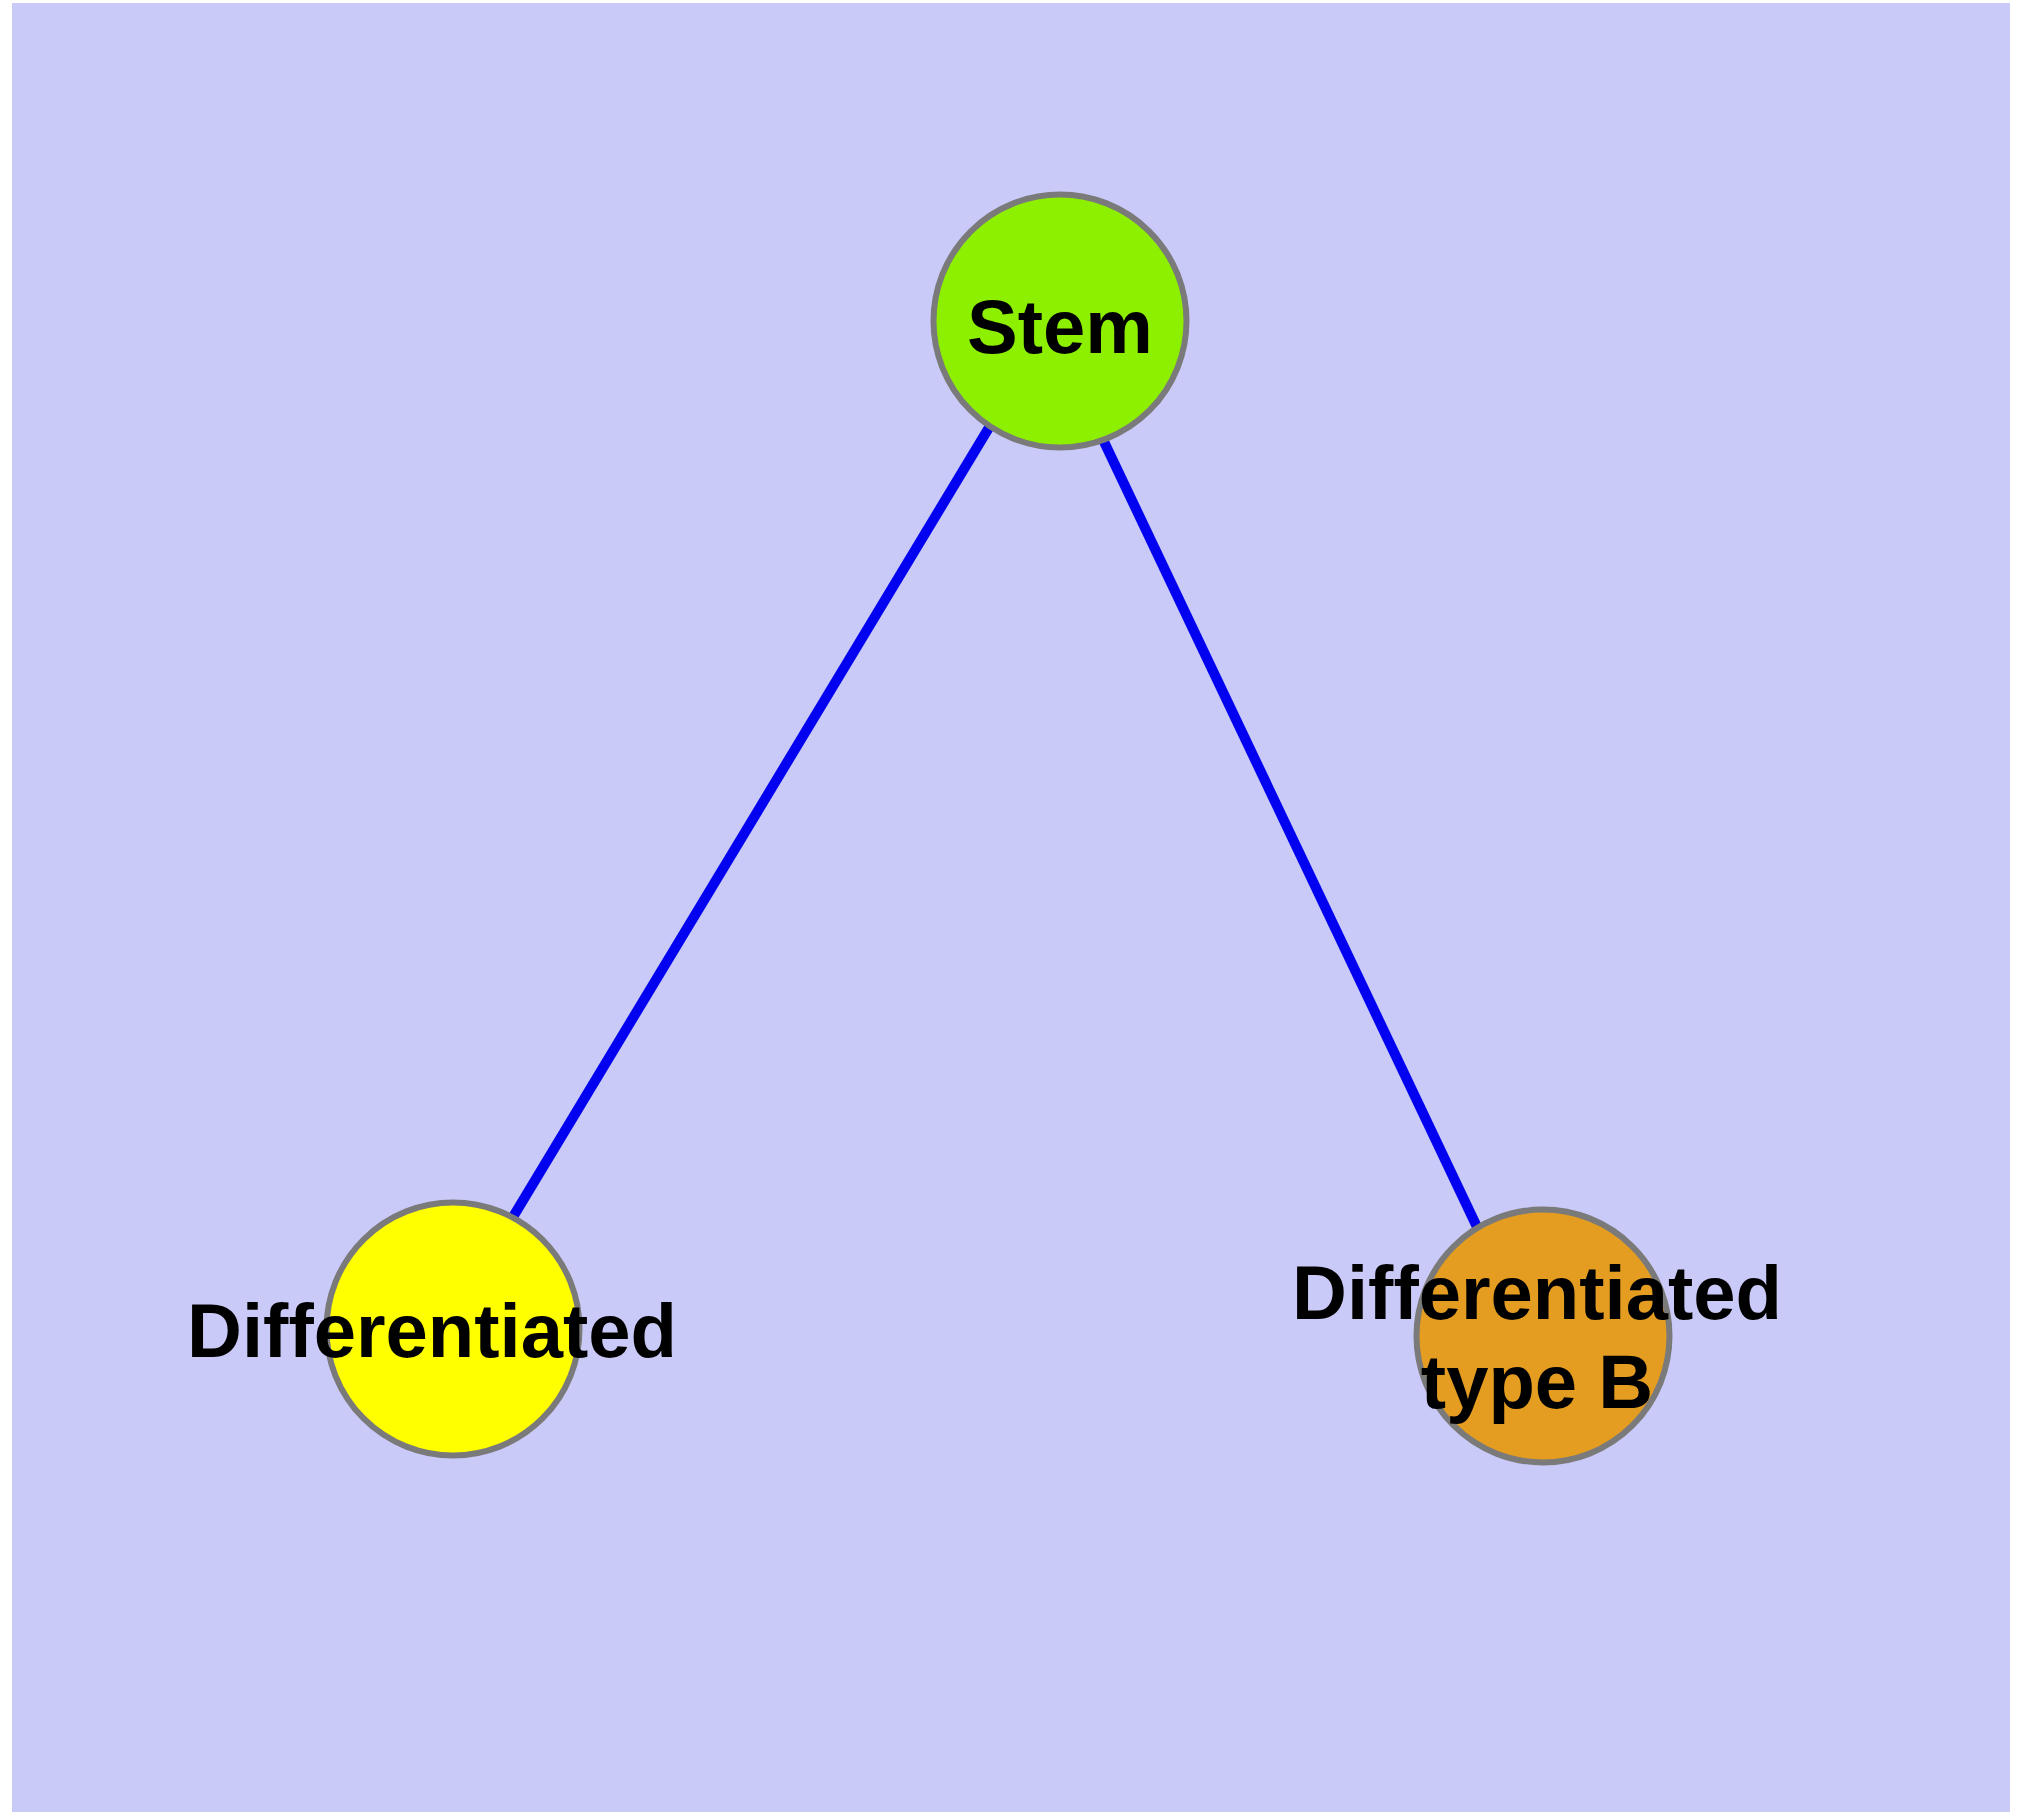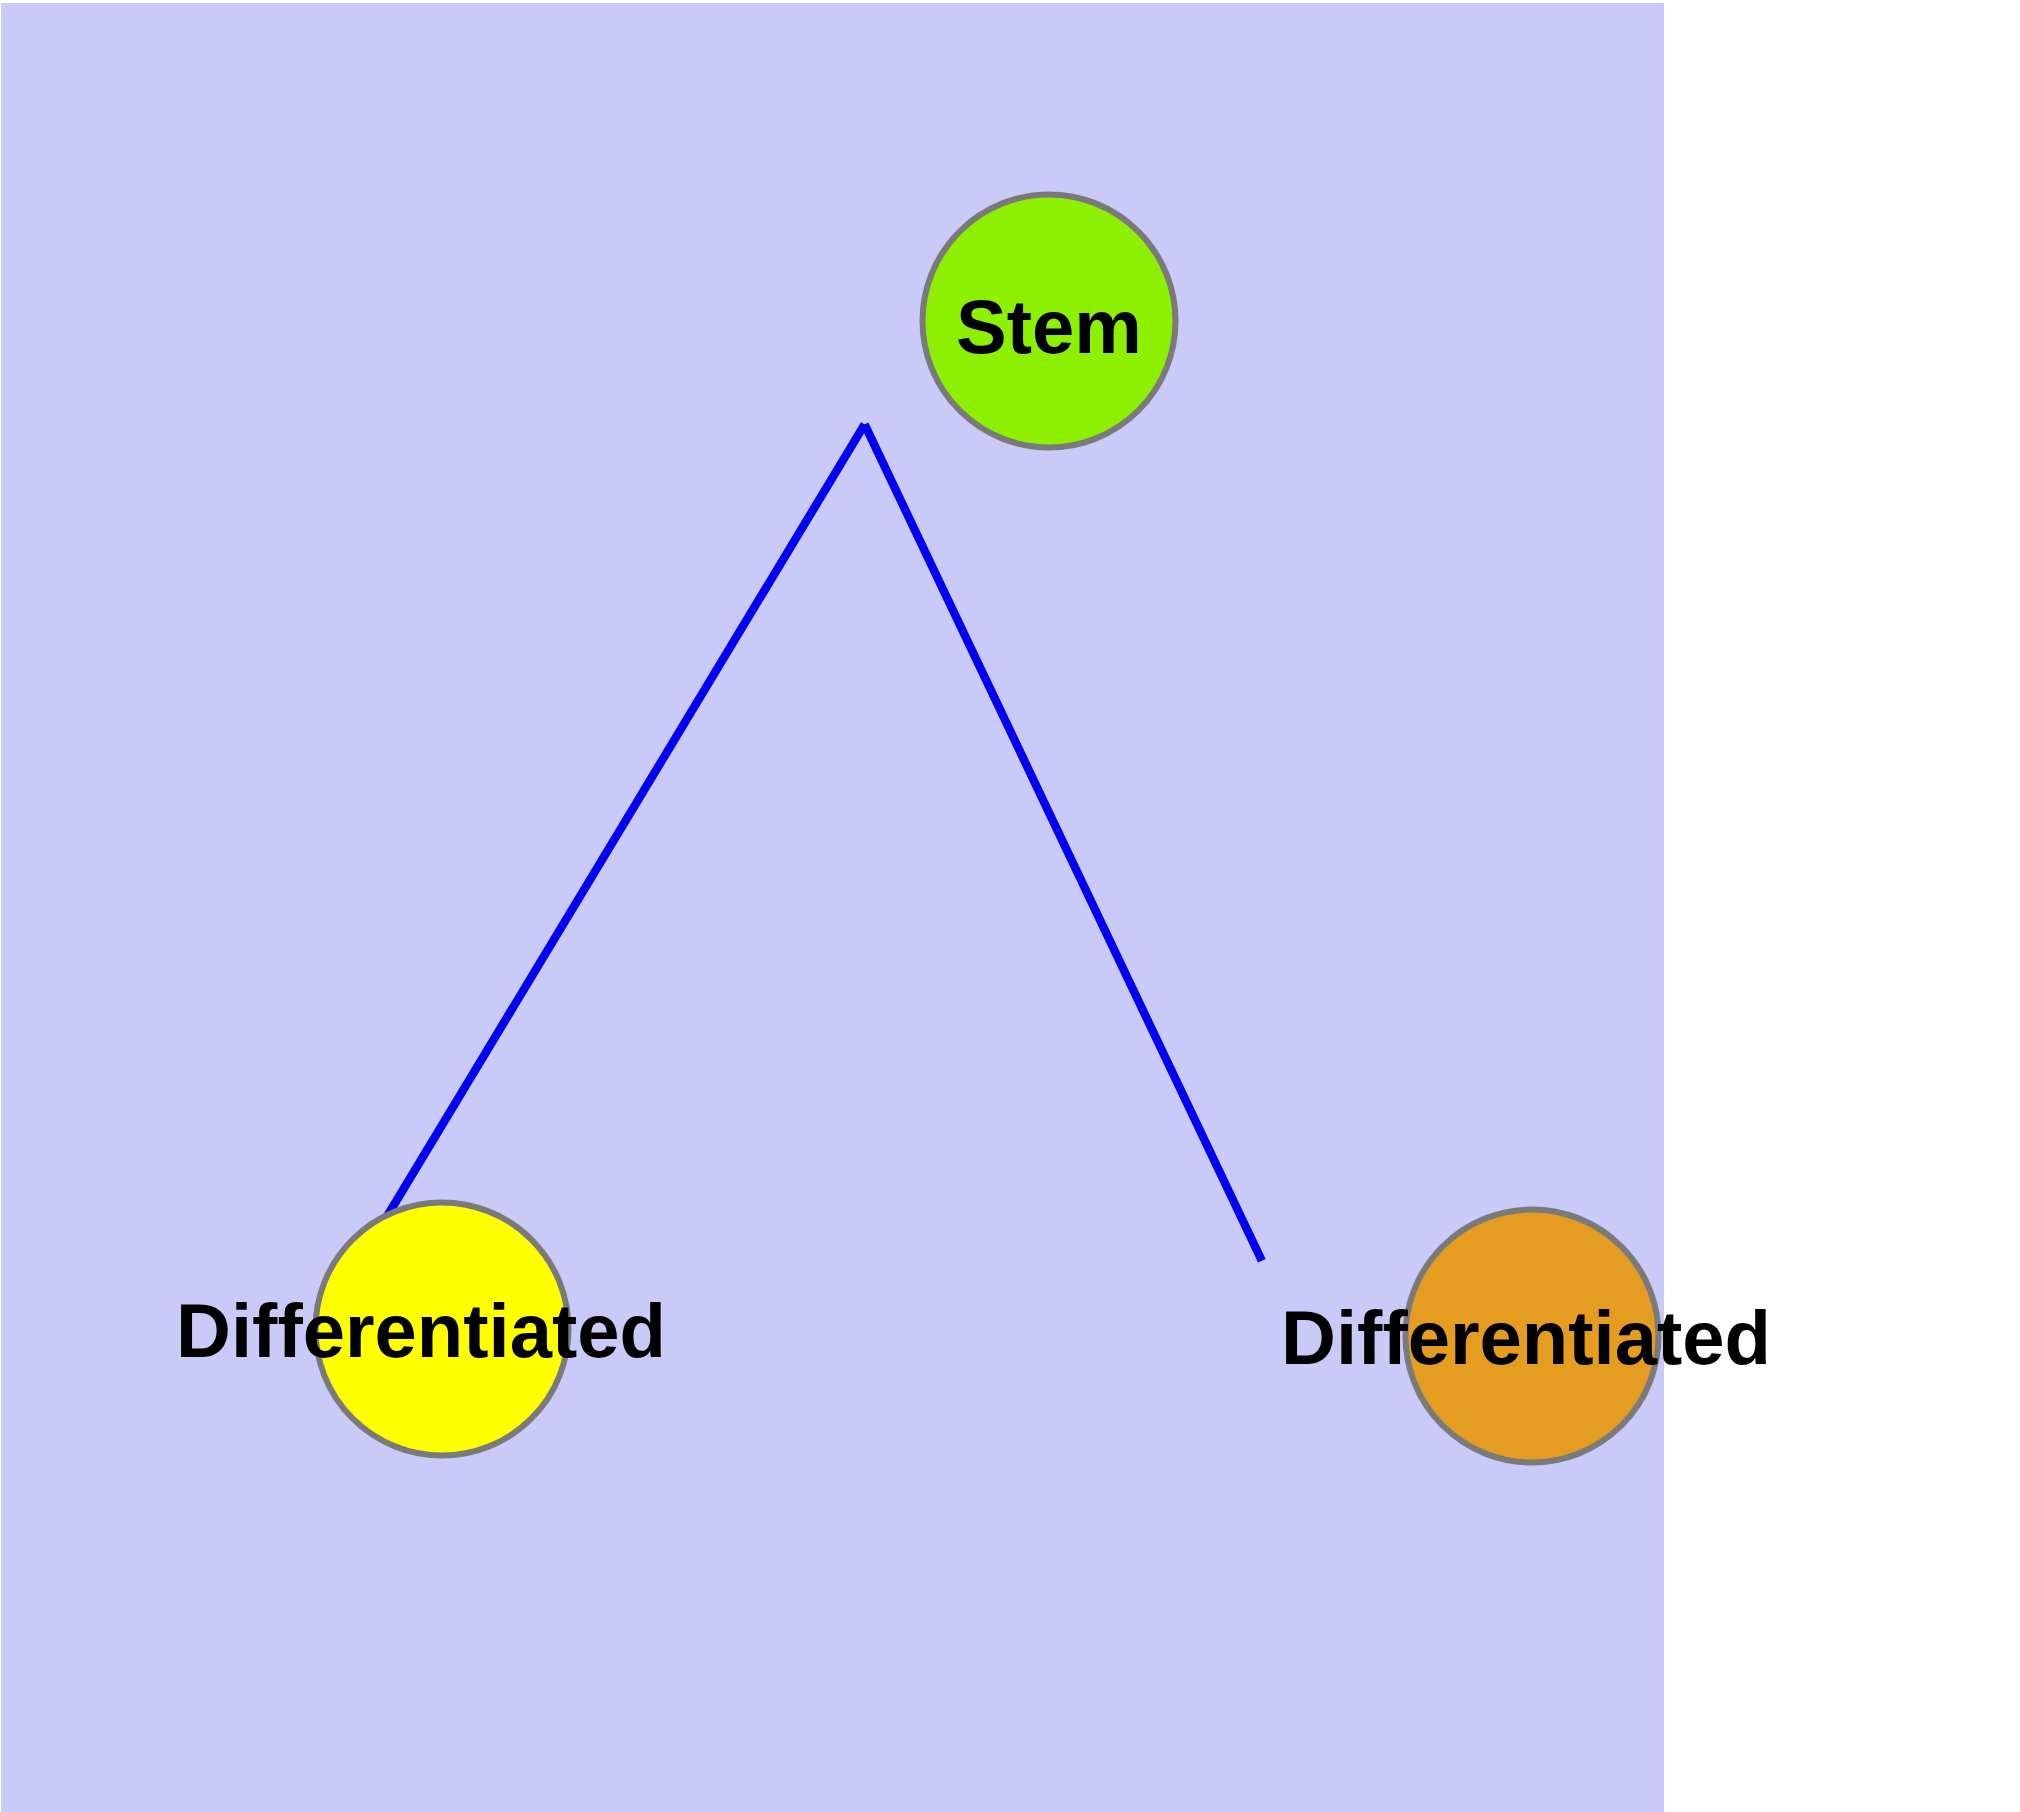--- a/index.html
+++ b/index.html
@@ -6,23 +6,23 @@
     margin: 0;
     padding: 0;
     background: #ffffff;
     width: 2021px;
     height: 1812px;
     overflow: hidden;
     font-family: "Liberation Sans", "DejaVu Sans", sans-serif;
   }
   .stage {
     position: absolute;
-    left: 1px;
+    left: 12px;
     top: 3.4px;
-    width: 1663px;
+    width: 1998px;
     height: 1809px;
     background: #CACAF8; 
   }
   .edge-layer {
     position: absolute;
     left: 0;
     top: 0;
     width: 100%;
     height: 100%;
   }
@@ -64,16 +64,17 @@
   </div>
 
   <div class="node-circle" id="node-circle-1" style="left: 441px; top: 1326px; width: 259px; height: 259px; background: rgb(255, 255, 0); border-width: 6px; border-color: rgb(122, 122, 122);"></div>
   <div class="node-label" id="node-label-1" style="left: 420px; top: 1327px; color: rgb(0, 0, 0);">
     <div>Differentiated</div>
   </div>
 
   <div class="node-circle" id="node-circle-2" style="left: 1531px; top: 1333px; width: 259px; height: 259px; background: rgb(228, 157, 33); border-width: 6px; border-color: rgb(122, 122, 122);"></div>
   <div class="node-label" id="node-label-2" style="left: 1525px; top: 1334px; color: rgb(0, 0, 0);">
     <div>Differentiated</div>
+    <div>type B</div>
   </div>
 
 </div>
 
 
 </body></html>

